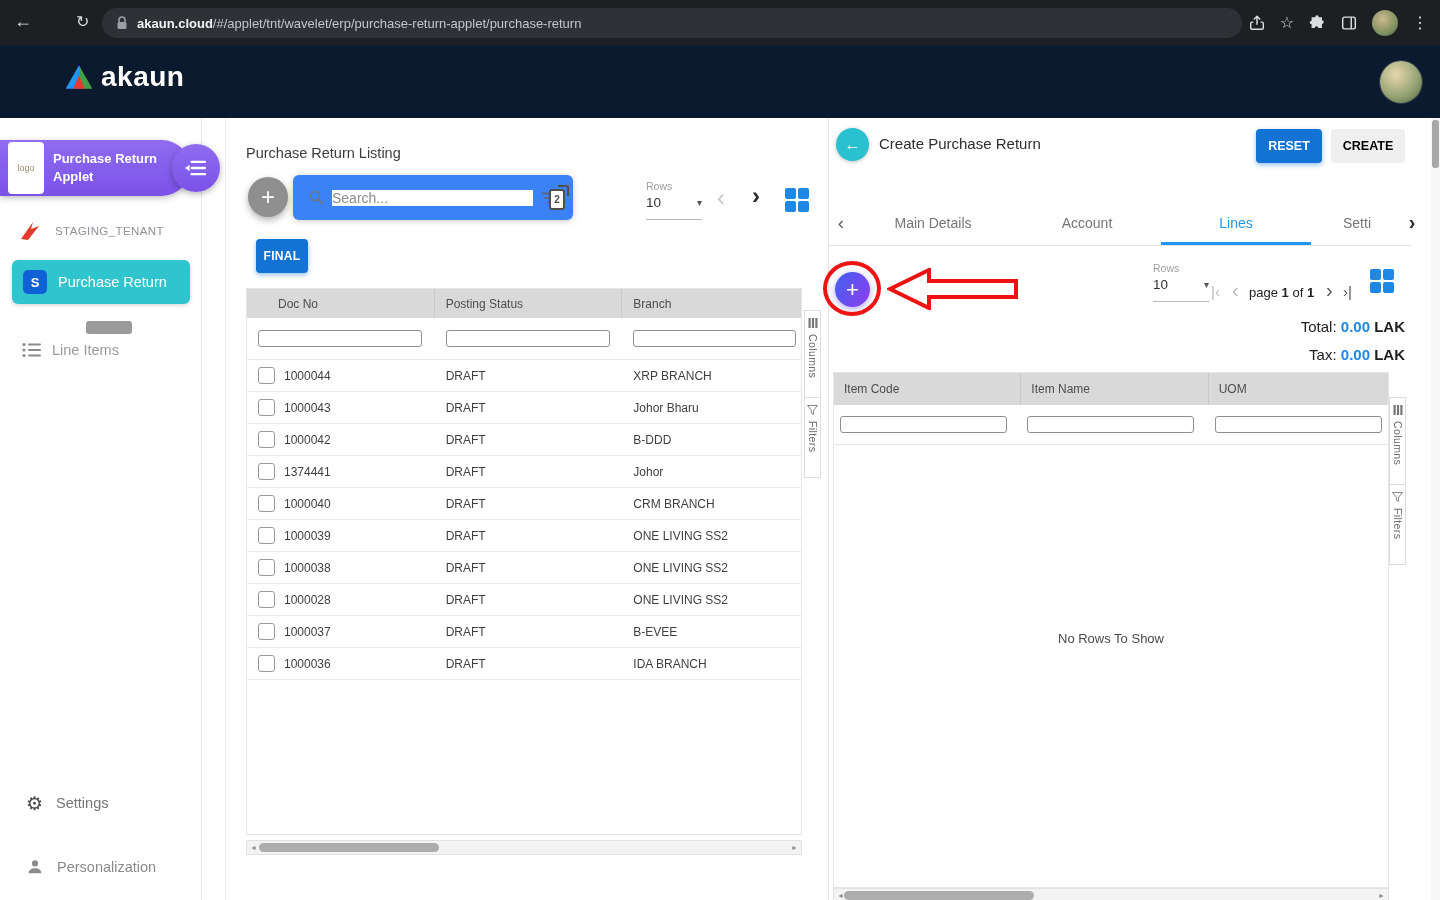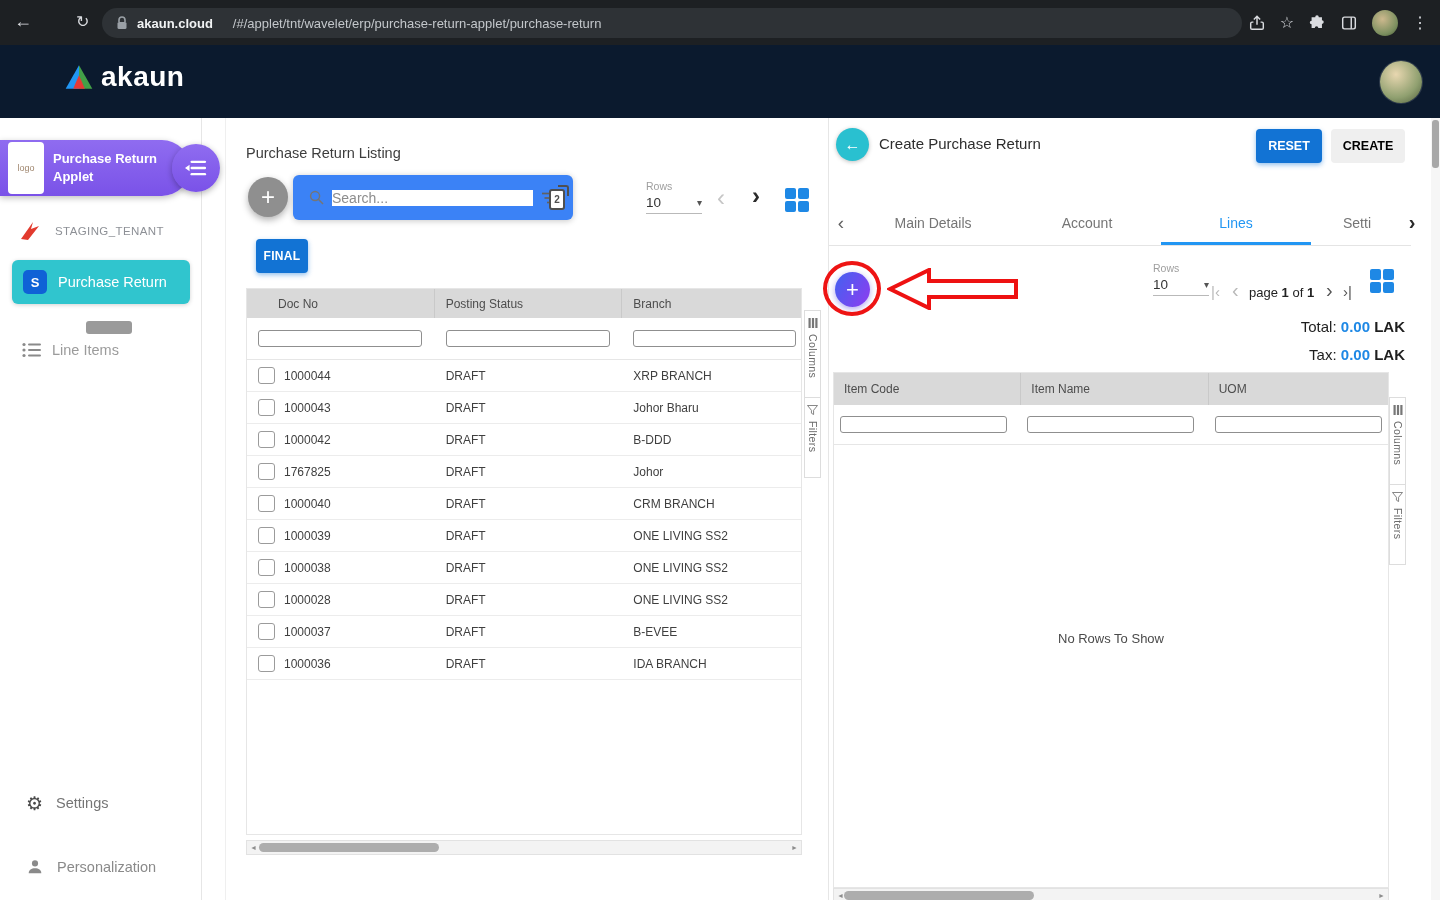--- a/index.html
+++ b/index.html
@@ -8,21 +8,21 @@
   .screen { position:relative; width:1440px; height:900px; background:#fff; overflow:hidden; }
 
   
   .browser { position:absolute; left:0; top:0; width:1440px; height:45px; background:#1d2023; z-index:40; }
   .b-glyph { position:absolute; color:#dadce0; font-size:18px; cursor:pointer; top:11px; }
   .b-back { left:14px; }
   .b-refresh { left:76px; font-size:16px; top:12px; }
   .url-pill { position:absolute; left:102px; top:8px; width:1140px; height:30px; background:#2e3236; border-radius:15px; display:flex; align-items:center; padding:0 14px; gap:9px; }
   .url-text { font-size:13px; white-space:nowrap; overflow:hidden; }
   .url-domain { color:#f1f3f4; font-weight:bold; }
-  .url-path { color:#c3c7cb;padding-left:20px; }
+  .url-path { color:#c3c7cb; }
   .b-right { position:absolute; top:0; right:0; height:45px; display:flex; align-items:center; gap:14px; padding-right:12px; }
   .b-avatar { width:26px; height:26px; border-radius:50%; background:radial-gradient(circle at 40% 35%, #cdb98e, #7b8f5f 65%, #43522f); }
   .b-dots { color:#dadce0; font-size:16px; }
   .b-star { color:#dadce0; font-size:16px; }
 
   
   .appbar { position:absolute; left:0; top:45px; width:1440px; height:73px; background:#0b1a2e; z-index:30; }
   .logo { position:absolute; left:64px; top:16px; display:flex; align-items:center; gap:7px; }
   .logo-text { color:#fff; font-size:28px; font-weight:bold; letter-spacing:.5px; }
   .appbar-avatar { position:absolute; right:18px; top:16px; width:42px; height:42px; border-radius:50%; background:radial-gradient(circle at 38% 32%, #e8d7b0, #90a070 60%, #4d5c3a); box-shadow:0 0 0 1px rgba(255,255,255,.15); }
@@ -51,21 +51,21 @@
   .listing { position:absolute; left:225px; top:118px; width:600px; height:782px; background:#fff; border-left:1px solid #efefef; }
   .listing-title { position:absolute; left:20px; top:27px; font-size:14.5px; color:#3d3d3d; }
   .round-add-gray { position:absolute; left:22px; top:59px; width:40px; height:40px; border-radius:50%; background:#8f8f8f; color:#fff; font-size:24px; display:flex; align-items:center; justify-content:center; box-shadow:0 3px 7px rgba(0,0,0,.3); cursor:pointer; }
   .search-box { position:absolute; left:67px; top:57px; width:280px; height:45px; background:#3b82f6; border-radius:6px; box-shadow:0 1px 6px rgba(0,0,0,.22); display:flex; align-items:center; padding:0 16px; gap:8px; }
   .search-input { flex:1; border:none; outline:none; font-size:14px; color:#444; font-family:"Liberation Sans",sans-serif; min-width:0; }
   .search-input::placeholder { color:#8d8d8d; }
   .pages-icon { position:absolute; left:323px; top:71px; width:16px; height:21px; border:2px solid #4f4f4f; border-radius:3px; background:#fff; display:flex; align-items:center; justify-content:center; font-size:10px; font-weight:bold; color:#4f4f4f; cursor:pointer; }
   .pages-icon::before { content:""; position:absolute; right:-6px; top:-6px; width:9px; height:9px; border-top:2px solid #4f4f4f; border-right:2px solid #4f4f4f; border-radius:0 3px 0 0; }
   .rows-select { position:absolute; cursor:pointer; }
   .rows-label { display:block; font-size:10.5px; color:#9e9e9e; margin-bottom:3px; }
-  .rows-value-row { display:flex; align-items:center; justify-content:space-between; width:56px; border-bottom:1px solid #b9b9b9; padding-bottom:3px; }
+  .rows-value-row { display:flex; align-items:center; justify-content:space-between; width:56px; border-bottom:1px solid #b9b9b9; padding-bottom:9px; }
   .rows-value { font-size:13.5px; color:#333; }
   .rows-caret { font-size:10px; color:#555; }
   .listing .rows-select { left:420px; top:62px; }
   .pg { position:absolute; font-size:24px; cursor:pointer; line-height:1; }
   .pg-prev-m { left:491px; top:68px; color:#c6c6c6; }
   .pg-next-m { left:526px; top:66px; color:#2b2b2b; font-weight:bold; }
   .grid-btn { position:absolute; cursor:pointer; }
   .listing .grid-btn { left:558px; top:69px; }
   .final-btn { position:absolute; left:30px; top:121px; width:52px; height:34px; background:#1273d4; color:#fff; border:none; border-radius:4px; font-size:12px; font-weight:bold; letter-spacing:.3px; box-shadow:0 2px 5px rgba(18,115,212,.45); cursor:pointer; font-family:"Liberation Sans",sans-serif; }
 
@@ -326,21 +326,21 @@
         <div class="td l-c2">
             <span class="cell-text">DRAFT</span>
           </div>
         <div class="td l-c3">
             <span class="cell-text">B-DDD</span>
           </div>
       </div>
       <div class="t-row">
         <div class="td l-c1">
             <span class="cbx"></span>
-            <span class="cell-text">1767825</span>
+            <span class="cell-text">1374441</span>
           </div>
         <div class="td l-c2">
             <span class="cell-text">DRAFT</span>
           </div>
         <div class="td l-c3">
             <span class="cell-text">Johor</span>
           </div>
       </div>
       <div class="t-row">
         <div class="td l-c1">

